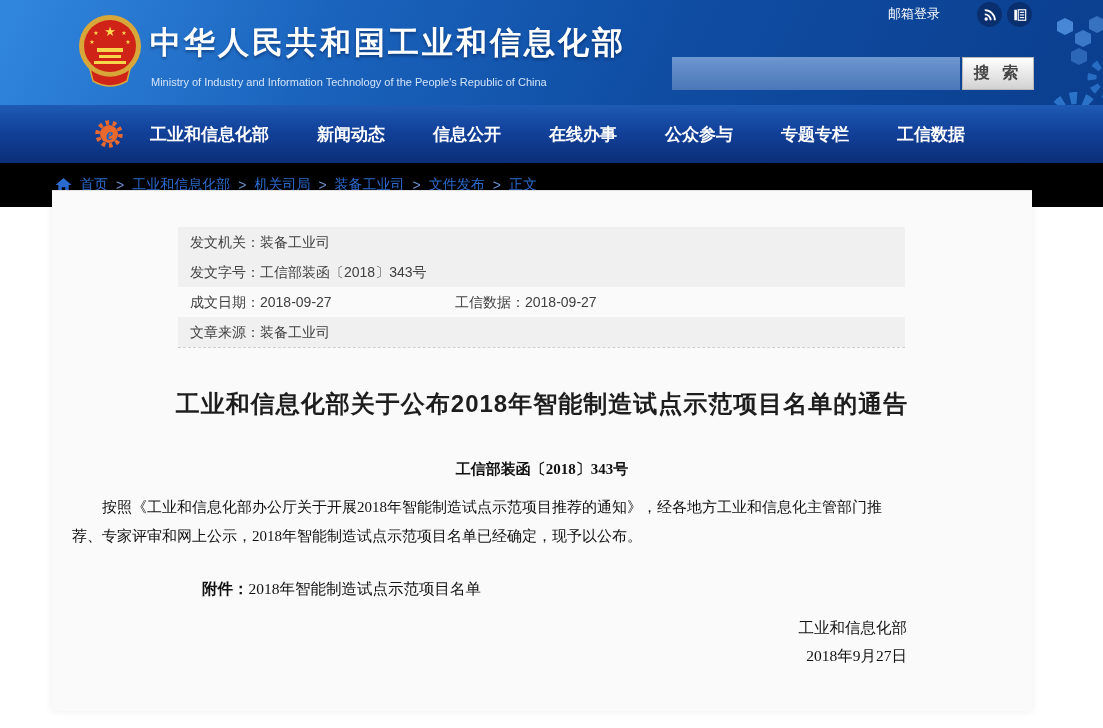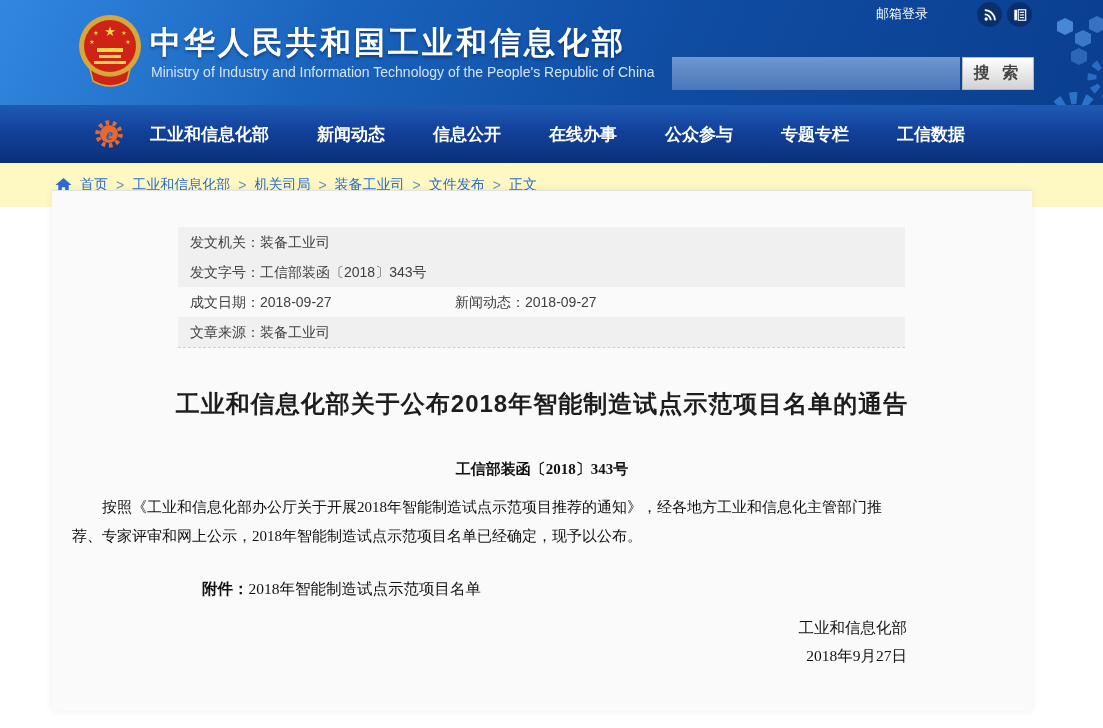--- a/index.html
+++ b/index.html
@@ -14,24 +14,24 @@
     background:linear-gradient(115deg,#3187de 0%,#1a63bd 30%,#0f4da3 60%,#0b3e8e 100%);
     overflow:hidden;
   }
   .emblem { position:absolute; left:78px; top:13px; width:64px; height:80px; }
   .site-title {
     position:absolute; left:150px; top:22px; color:#fff; font-size:31px;
     font-weight:bold; letter-spacing:3px; text-shadow:0 2px 3px rgba(0,20,60,.45);
     white-space:nowrap;
   }
   .site-subtitle {
-    position:absolute; left:151px; top:64px; color:#d3e4f9; font-size:14px; white-space:nowrap;
+    position:absolute; left:151px; top:76px; color:#d3e4f9; font-size:11px; white-space:nowrap;
   }
   .mail-login {
-    position:absolute; right:175px; top:5px; color:#fff; font-size:13px;
+    position:absolute; right:163px; top:5px; color:#fff; font-size:13px;
     text-decoration:none; cursor:pointer;
   }
   .circle-icon {
     position:absolute; top:2px; width:25px; height:25px; border-radius:50%;
     background:#0a2f6f; display:flex; align-items:center; justify-content:center; cursor:pointer;
   }
   .circle-icon.rss { right:101px; }
   .circle-icon.news { right:71px; }
   .search-input {
     position:absolute; left:672px; top:57px; width:288px; height:33px;
@@ -52,21 +52,21 @@
     display:flex; align-items:center;
   }
   .nav-logo { position:absolute; left:94px; top:13px; width:32px; height:32px; }
   .nav-items { display:flex; padding-left:150px; column-gap:48px; }
   .nav-items a {
     color:#fff; font-size:17px; font-weight:bold; text-decoration:none;
     white-space:nowrap; cursor:pointer;
   }
   
   .breadcrumb {
-    height:44px; background:#fef9c3; display:flex; align-items:center;
+    height:44px; background:#000000; display:flex; align-items:center;
     padding-left:55px; font-size:14px;
   }
   .breadcrumb .home-icon { width:17px; height:16px; margin-right:8px; cursor:pointer; display:inline-flex; }
   .breadcrumb a { color:#2c6bd0; text-decoration:none; cursor:pointer; }
   .breadcrumb .sep { color:#6b8fcf; margin:0 8px; }
   
   .panel {
     position:absolute; left:52px; top:190px; width:980px; height:521px;
     background:#fafafa; border-top:1px solid #e2e2e2;
     box-shadow:0 0 8px rgba(0,0,0,.07);
@@ -202,21 +202,21 @@
 
   <div class="meta-table">
     <div class="meta-row gray">
       <span class="meta-cell-full"><span>发文机关：</span><span>装备工业司</span></span>
     </div>
     <div class="meta-row gray">
       <span class="meta-cell-full"><span>发文字号：</span><span>工信部装函〔2018〕343号</span></span>
     </div>
     <div class="meta-row">
       <span class="meta-cell1"><span>成文日期：</span><span>2018-09-27</span></span>
-      <span class="meta-cell2"><span>新闻动态：</span><span>2018-09-27</span></span>
+      <span class="meta-cell2"><span>工信数据：</span><span>2018-09-27</span></span>
     </div>
     <div class="meta-row gray">
       <span class="meta-cell1"><span>文章来源：</span><span>装备工业司</span></span>
     </div>
   </div>
 
   <h1 class="article-title">工业和信息化部关于公布2018年智能制造试点示范项目名单的通告</h1>
   <div class="doc-number">工信部装函〔2018〕343号</div>
   <p class="article-body">按照《工业和信息化部办公厅关于开展2018年智能制造试点示范项目推荐的通知》，经各地方工业和信息化主管部门推荐、专家评审和网上公示，2018年智能制造试点示范项目名单已经确定，现予以公布。</p>
 

